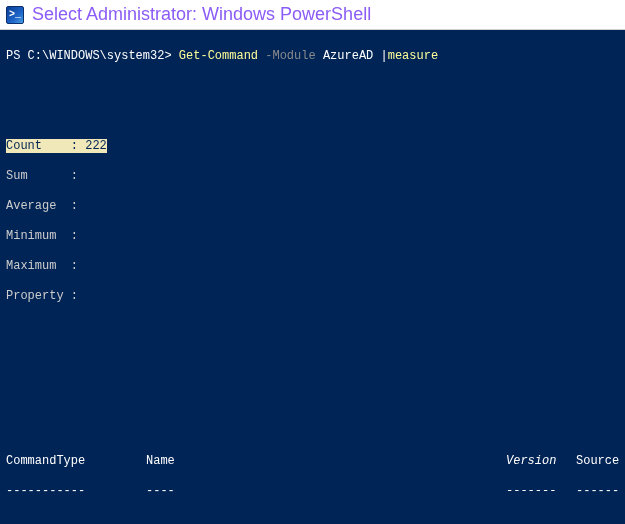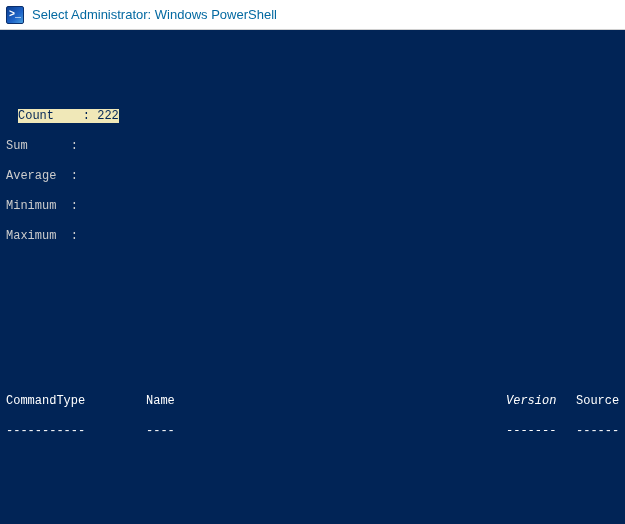--- a/index.html
+++ b/index.html
@@ -16,66 +16,68 @@
     width: 18px; height: 18px;
     background: linear-gradient(135deg, #0b3e91 0%, #1e64c8 60%, #4aa0e0 100%);
     border: 1px solid #0a2f6d;
     border-radius: 2px;
     margin-right: 8px;
     display: flex; align-items: center; justify-content: center;
     color: #fff; font-size: 10px; font-weight: bold;
   }
   .titlebar .title {
     font-family: "Segoe UI", Tahoma, sans-serif;
-    font-size: 13px;
-    color: #0369a1;
+    font-size: 18px;
+    color: #8b5cf6;
   }
   .terminal {
     background: #012456;
     color: #cccccc;
     width: 625px;
     height: 494px;
     padding: 4px 6px 6px 6px;
     font-size: 12px;
     line-height: 15px;
     white-space: pre;
     overflow: hidden;
   }
   .prompt-path { color: #ffffff; }
   .cmd-yellow { color: #ffff99; }
   .cmd-gray { color: #888a8c; }
   .cmd-white { color: #ffffff; }
-  .highlight { background: #f0e8b8; color: #012456; margin-left: 12px; }
+  .highlight { background: #f0e8b8; color: #012456; }
   .plain { color: #cccccc; }
   .hdr { color: #ffffff; }
   .commands-table .row span { display: inline-block; vertical-align: top; }
   .col-ct { width: 140px; }
   .col-name { width: 360px; }
   .col-ver { width: 70px; font-style: italic; }
   .col-src { width: auto; }
   .blankline { height: 15px; }
 </style>
 </head>
 <body>
 
 <div class="titlebar">
   <div class="icon">
       <span>&gt;_</span>
     </div>
   <div class="title">Select Administrator: Windows PowerShell</div>
 </div>
 
 <div class="terminal">
+<div><span class="prompt-path">PS C:\WINDOWS\system32&gt;</span><span class="plain"> </span><span class="cmd-yellow">Get-Command</span><span class="plain"> </span><span class="cmd-gray">-Module</span><span class="plain"> </span><span class="cmd-white">AzureAD</span><span class="plain"> </span><span class="cmd-white">|</span><span class="cmd-yellow">measure</span></div>
 <div class="blankline"></div>
 <div class="blankline"></div>
 <div><span class="highlight"><span>Count    : </span><span>222</span></span></div>
 <div class="plain">Sum      :</div>
 <div class="plain">Average  :</div>
 <div class="plain">Minimum  :</div>
 <div class="plain">Maximum  :</div>
+<div class="plain">Property :</div>
 <div class="blankline"></div>
 <div class="blankline"></div>
 <div class="blankline"></div>
 <div class="blankline"></div>
 <div class="commands-table">
 <div class="row hdr"><span class="col-ct">CommandType</span><span class="col-name">Name</span><span class="col-ver">Version</span><span class="col-src">Source</span></div>
 <div class="row hdr"><span class="col-ct">-----------</span><span class="col-name">----</span><span class="col-ver">-------</span><span class="col-src">------</span></div>
 
 </div>
 </div>

